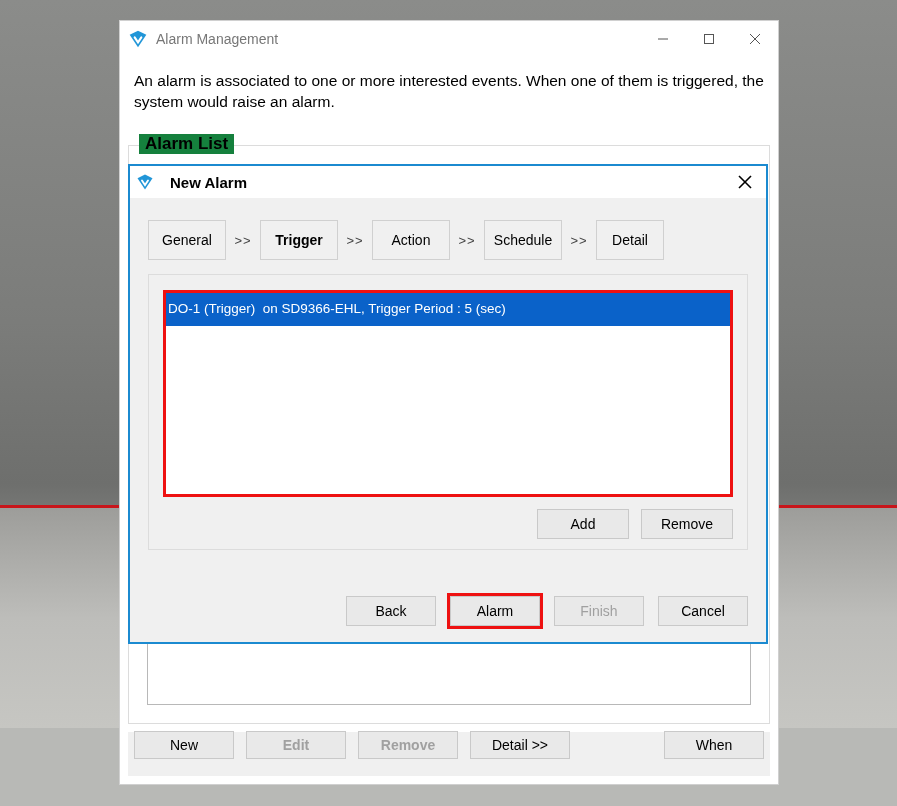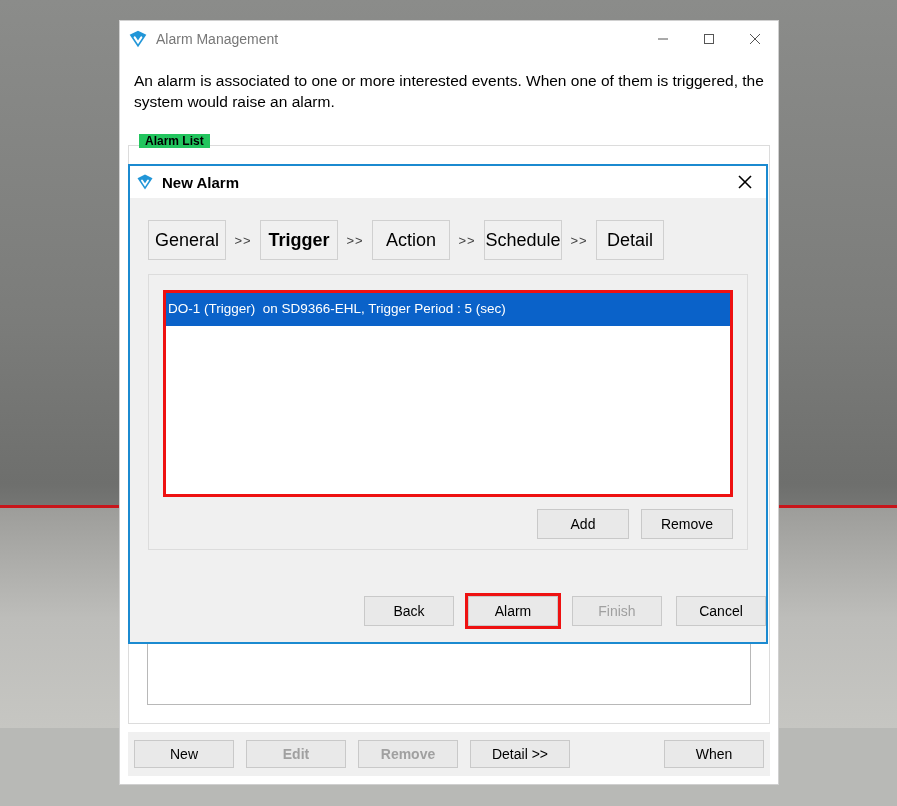--- a/index.html
+++ b/index.html
@@ -33,62 +33,62 @@
   .winctl div { width:46px; display:flex; align-items:center; justify-content:center; color:#555; }
   .winctl svg { width:12px; height:12px; }
   .desc { padding: 14px 8px 10px 14px; font-size: 15.5px; color:#000; line-height:1.35; }
 
   
   .fieldset {
     position:absolute; left:8px; right:8px; top:124px; bottom:60px;
     border:1px solid #dcdcdc;
   }
   .fieldset .legend {
-    position:absolute; top:-12px; left:10px; background:#22c55e; padding:0 6px;
-    font-weight:700; font-size:12px; color:#000;
+    position:absolute; top:-12px; left:10px; background:#15803d; padding:0 6px;
+    font-weight:700; font-size:17px; color:#000;
   }
   .listbox-outer {
     position:absolute; left:18px; right:18px; top:30px; bottom:18px;
     background:#fff; border:1px solid #b8b8b8;
   }
 
   
   .bottom-strip {
     position:absolute; left:8px; right:8px; bottom:8px; top: calc(100% - 52px);
-    background:#f0f0f0; display:flex; align-items:flex-end; padding:8px 6px;
+    background:#f0f0f0; display:flex; align-items:flex-end; padding:17px 6px;
   }
   .btn {
     height:28px; min-width:100px; background:#e9e9e9; border:1px solid #c9c9c9;
     color:#000; font-size:14px; display:flex; align-items:center; justify-content:center;
     margin-right:12px; user-select:none;
   }
   .btn.disabled { color:#a0a0a0;font-weight:bold; }
   .spacer { flex:1; }
 
   
   .win-modal {
     position:absolute; left:128px; top:164px; width:640px; height:480px;
     background:#f0f0f0; border:2px solid #1b8ad0; z-index:20;
   }
   .m-title {
     height:32px; background:#fff; display:flex; align-items:center;
-    padding-left:6px; font-size:15px;
+    padding-left:6px; font-size:15px;gap:8px;
   }
   .m-title .logo { width:18px; height:18px; margin-right:8px; }
   .m-title .t { flex:1; font-weight:600; }
   .m-close { width:42px; display:flex; align-items:center; justify-content:center; }
   .m-close svg { width:14px; height:14px; }
 
   
   .steps {
     display:flex; align-items:center; gap:0; padding:22px 18px 10px 18px;
   }
   .step {
     min-width:78px; height:40px; border:1px solid #d0d0d0;
-    display:flex; align-items:center; justify-content:center; font-size:18px;
+    display:flex; align-items:center; justify-content:center; font-size:14px;
     background:#f0f0f0;
   }
   .step.active { font-weight:700; }
   .sep { width:34px; text-align:center; color:#444; letter-spacing:1px; font-size:13px; }
   .step.detail { min-width:68px;}
 
   
   .content {
     position:absolute; left:18px; right:18px; top:108px; bottom:92px;
     border:1px solid #dcdcdc;
@@ -108,21 +108,21 @@
     position:absolute; right:14px; bottom:10px; display:flex; gap:12px;
   }
   .mbtn {
     height:30px; min-width:92px; background:#e9e9e9; border:1px solid #c9c9c9;
     display:flex; align-items:center; justify-content:center; font-size:14px;
   }
 
   
   .wiz-btns {
     position:absolute; left:0; right:0; bottom:16px; display:flex;
-    justify-content:flex-end; align-items:flex-start; gap:14px;
+    justify-content:flex-end; align-items:flex-start; padding-right:18px; gap:14px;
   }
   .wiz-btns .mbtn { min-width:90px; }
   .mbtn.disabled { color:#a0a0a0; }
   .mbtn.focus { outline:3px solid #e11; outline-offset:0; }
 
   .logo-svg { display:block; }
 </style>
 </head>
 <body>
 

